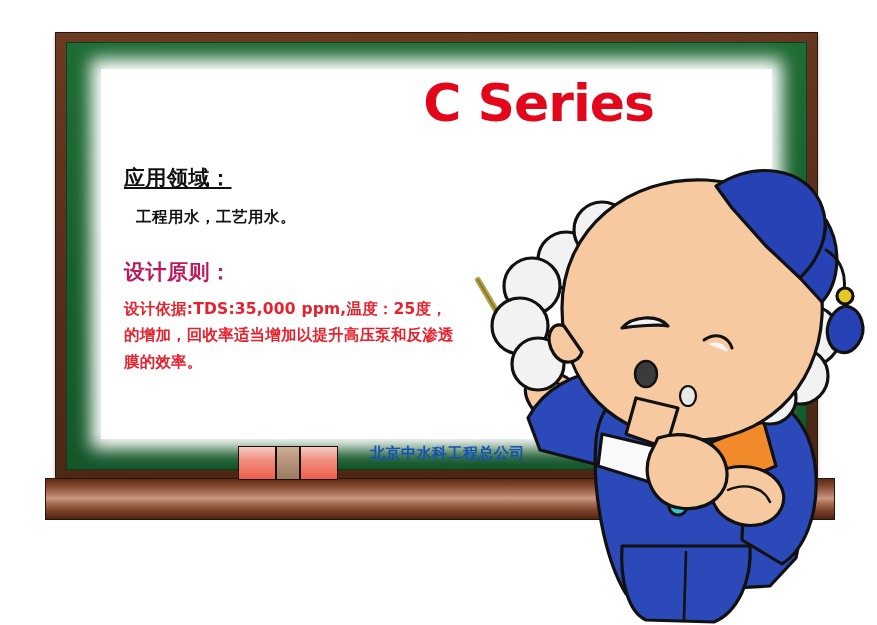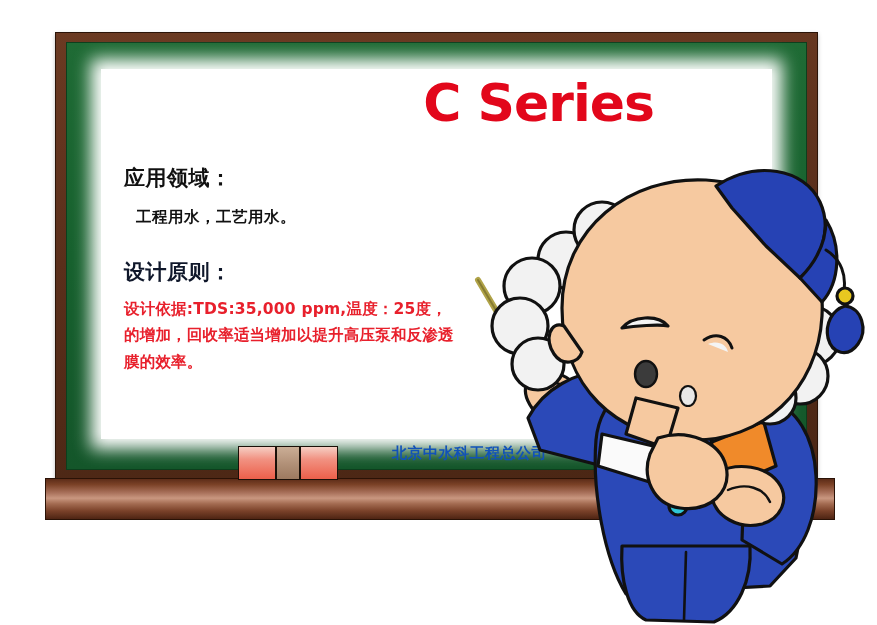--- a/index.html
+++ b/index.html
@@ -55,36 +55,36 @@
     position:absolute;left:94px;top:76px;width:560px;
     text-align:right;
     font-size:52px;font-weight:bold;letter-spacing:-1px;
     color:#e2071b;
     line-height:1.05;
     white-space:nowrap;
   }
   .txtblock{position:absolute;left:124px;top:165px;width:370px;}
   .h-sec{
     font-size:21px;font-weight:bold;color:#111111;
-    line-height:1.25;margin:0 0 16px 0;letter-spacing:.5px;
+    line-height:1.25;margin:0 0 16px 0;letter-spacing:.5px;text-decoration:underline;
   }
   .p-sec{
     font-size:15.5px;font-weight:bold;color:#111111;
     line-height:1.3;margin:0 0 32px 12px;letter-spacing:.5px;
   }
   .h-sec2{
-    font-size:21px;font-weight:bold;color:#0f172a;
+    font-size:21px;font-weight:bold;color:#be185d;
     line-height:1.25;margin:0 0 10px 0;letter-spacing:.5px;
   }
   .p-red{
     font-size:15.5px;font-weight:bold;color:#e8202c;
     line-height:1.72;margin:0;letter-spacing:.2px;
   }
   .company{
-    position:absolute;left:392px;top:444px;
+    position:absolute;left:370px;top:444px;
     font-size:15px;font-weight:bold;color:#1152b8;
     letter-spacing:.5px;white-space:nowrap;
   }
 
   
   .prof{position:absolute;left:470px;top:150px;width:407px;height:475px;}
   .prof svg{display:block;width:100%;height:100%;}
 </style>
 </head>
 <body>

